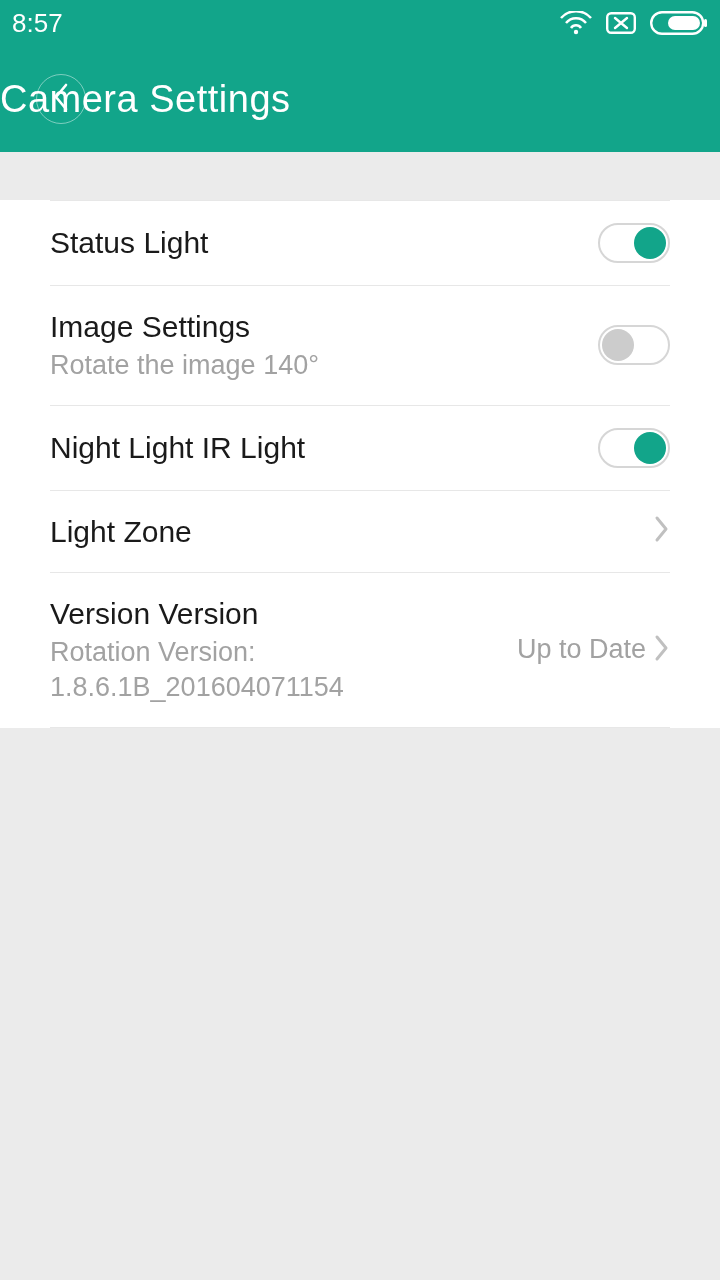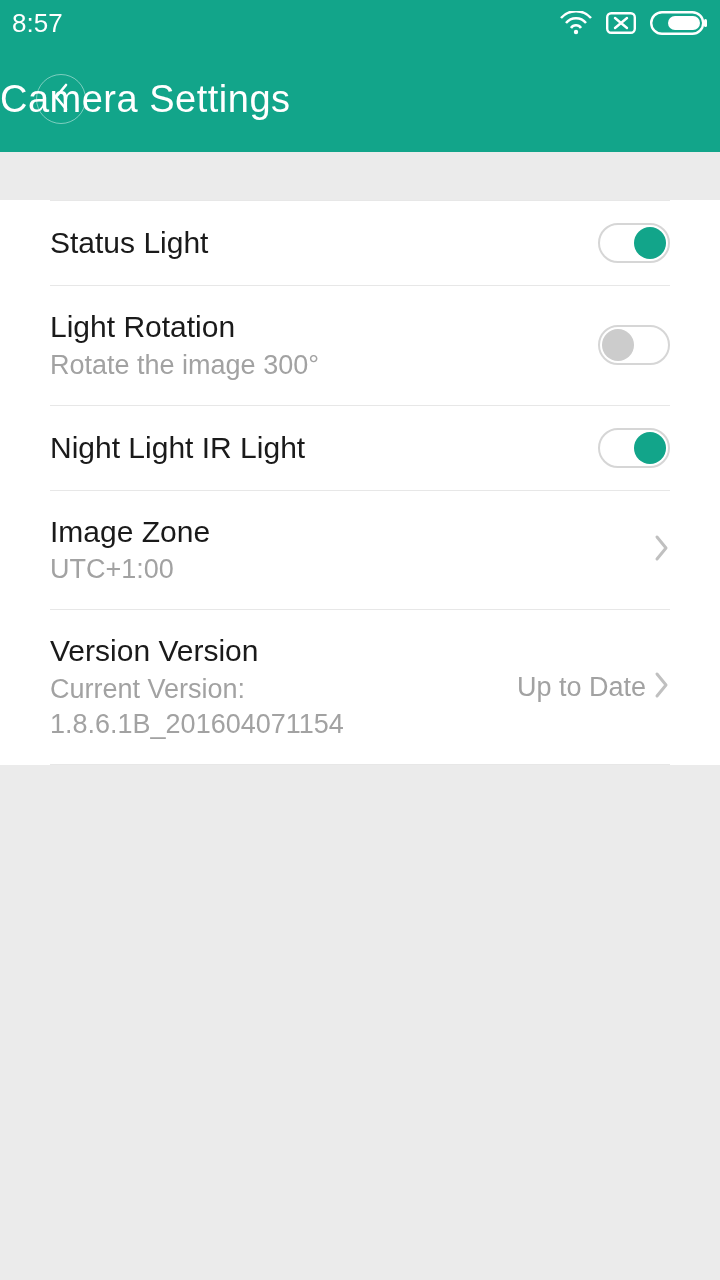--- a/index.html
+++ b/index.html
@@ -172,22 +172,22 @@
     </div>
     <div class="trailing">
       <div class="toggle on">
         <div class="knob"></div>
       </div>
     </div>
   </div>
 
   <div class="row">
     <div class="texts">
-      <div class="title">Light Rotation</div>
-      <div class="subtitle">Rotate the image 300°</div>
+      <div class="title">Image Settings</div>
+      <div class="subtitle">Rotate the image 140°</div>
     </div>
     <div class="trailing">
       <div class="toggle off">
         <div class="knob"></div>
       </div>
     </div>
   </div>
 
   <div class="row">
     <div class="texts">
@@ -195,36 +195,35 @@
     </div>
     <div class="trailing">
       <div class="toggle on">
         <div class="knob"></div>
       </div>
     </div>
   </div>
 
   <div class="row">
     <div class="texts">
-      <div class="title">Image Zone</div>
-      <div class="subtitle">UTC+1:00</div>
+      <div class="title">Light Zone</div>
     </div>
     <div class="trailing">
       <span>
         <svg class="chevron" viewBox="0 0 16 28">
           <path d="M3 3 L12 14 L3 25" fill="none" stroke="#c0c0c0" stroke-width="3" stroke-linecap="round" stroke-linejoin="round"></path>
         </svg>
       </span>
     </div>
   </div>
 
   <div class="row">
     <div class="texts">
       <div class="title">Version Version</div>
-      <div class="subtitle">Current Version: 1.8.6.1B_201604071154</div>
+      <div class="subtitle">Rotation Version: 1.8.6.1B_201604071154</div>
     </div>
     <div class="trailing">
       <span class="trailing-text">Up to Date</span>
       <span>
         <svg class="chevron" viewBox="0 0 16 28">
           <path d="M3 3 L12 14 L3 25" fill="none" stroke="#c0c0c0" stroke-width="3" stroke-linecap="round" stroke-linejoin="round"></path>
         </svg>
       </span>
     </div>
   </div>

